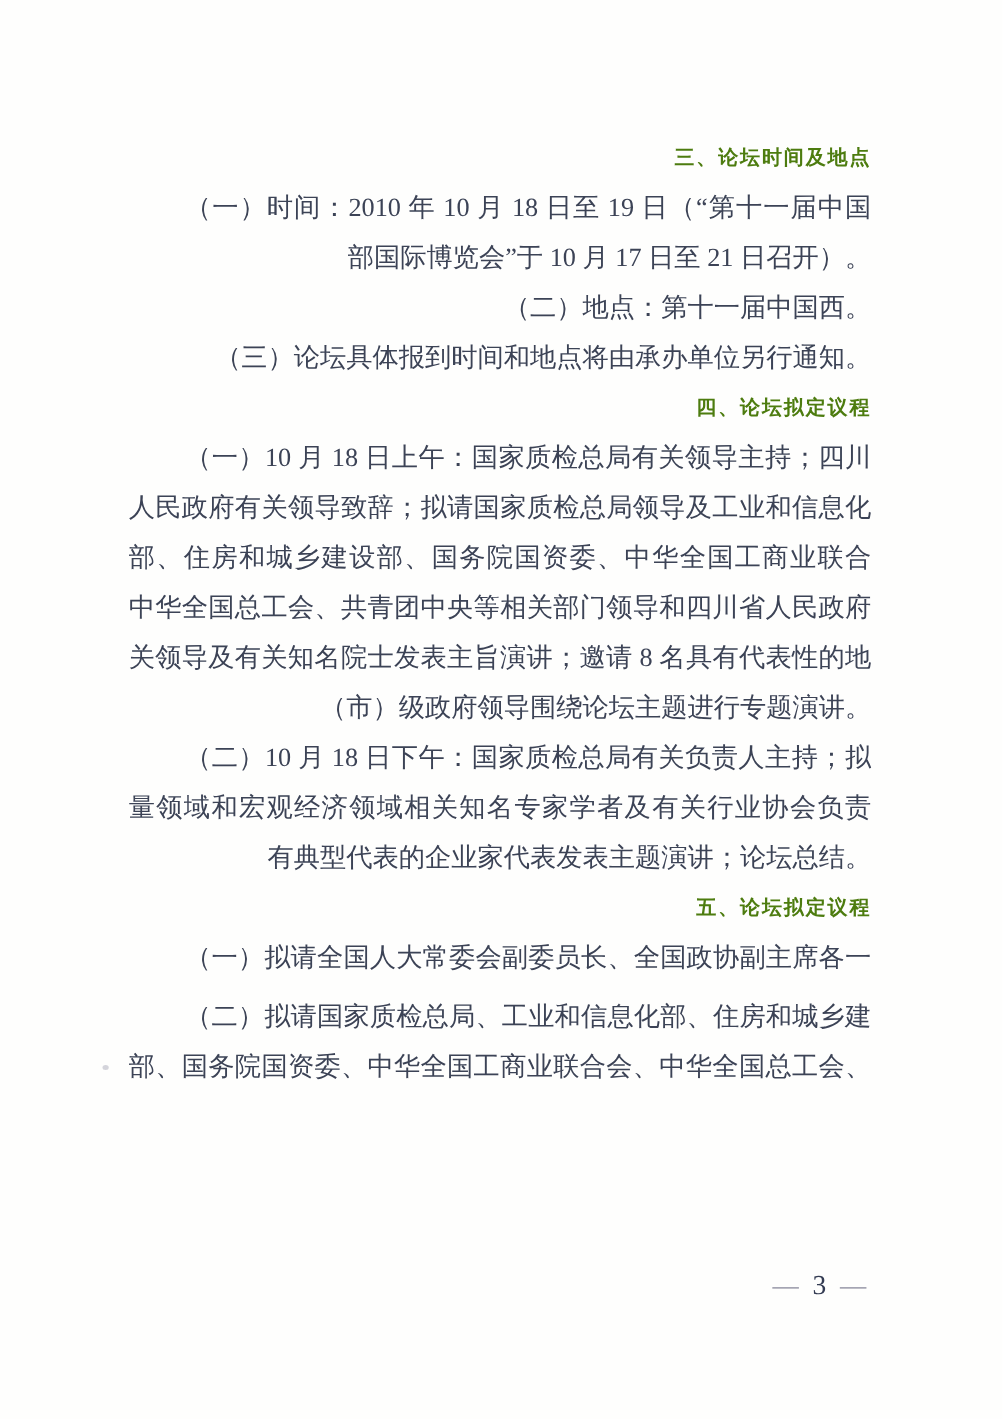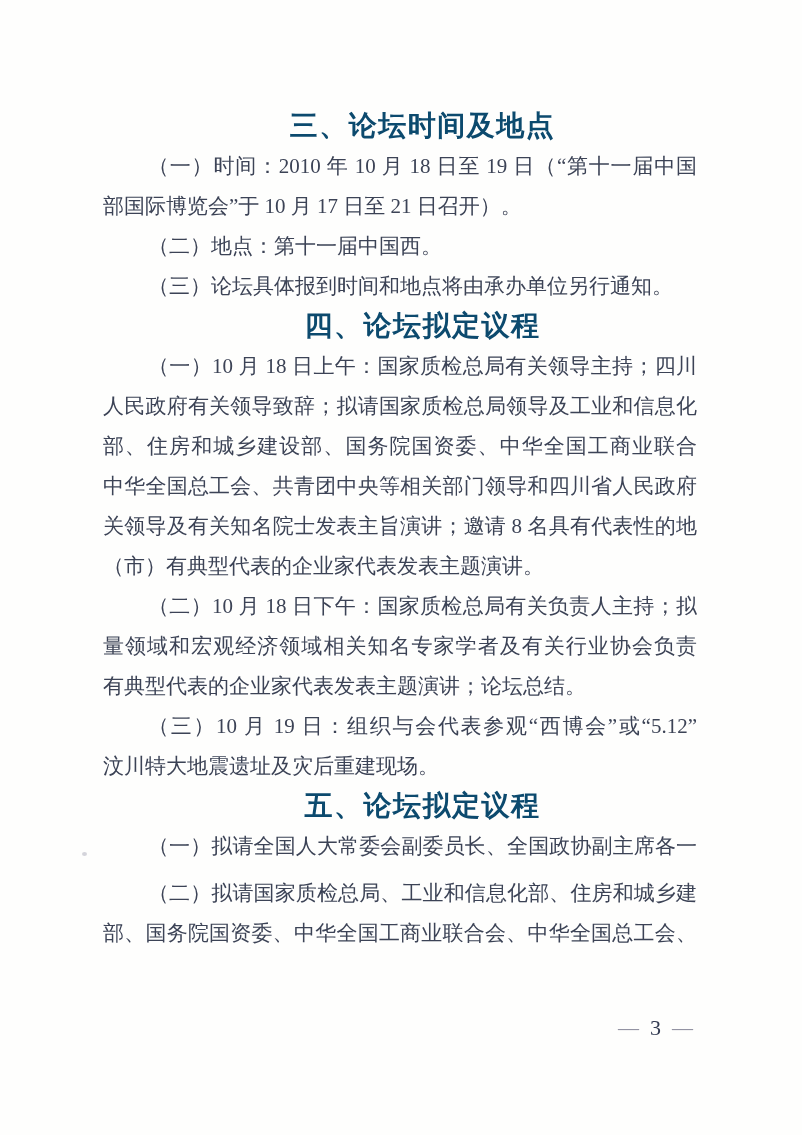--- a/index.html
+++ b/index.html
@@ -19,35 +19,35 @@
     top: 106px; left: 103px;
     width: 594px;
   }
   .block { margin: 0; }
   .block:last-child { margin-top: 7px; }
   .line {
     font-size: 21px;
     line-height: 40px;
     height: 40px;
     color: #3c4356;
-    text-align: left;
+    text-align: right;
     overflow: hidden;
   }
   .line.fill {
     text-align: justify;
     text-align-last: justify;
   }
   .line.indent { padding-left: 45px; }
   .line.heading {
     font-family: "DejaVu Sans", "Liberation Sans", sans-serif;
     font-weight: 700;
-    font-size: 28px;
+    font-size: 16px;
     letter-spacing: 1.5px;
-    color: #0c4a6e;
-    text-align: center;
+    color: #4d7c0f;
+    text-align: right;
   }
   .footer {
     position: absolute;
     top: 1013px; right: 109px;
     font-size: 21px;
     line-height: 30px;
     white-space: nowrap;
   }
   .footer .dash { color: #8d8d9e; }
   .footer .num {
@@ -84,30 +84,26 @@
       </div>
       <div class="block">
         <div class="line heading indent">四、论坛拟定议程</div>
       </div>
       <div class="block">
         <div class="line indent fill">（一）10 月 18 日上午：国家质检总局有关领导主持；四川省</div>
         <div class="line fill">人民政府有关领导致辞；拟请国家质检总局领导及工业和信息化</div>
         <div class="line fill">部、住房和城乡建设部、国务院国资委、中华全国工商业联合会、</div>
         <div class="line fill">中华全国总工会、共青团中央等相关部门领导和四川省人民政府相</div>
         <div class="line fill">关领导及有关知名院士发表主旨演讲；邀请 8 名具有代表性的地</div>
-        <div class="line">（市）有典型代表的企业家代表发表主题演讲。</div>
+        <div class="line">（市）级政府领导围绕论坛主题进行专题演讲。</div>
       </div>
       <div class="block">
         <div class="line indent fill">（二）10 月 18 日下午：国家质检总局有关负责人主持；拟请质</div>
         <div class="line fill">量领域和宏观经济领域相关知名专家学者及有关行业协会负责人、具</div>
         <div class="line">有典型代表的企业家代表发表主题演讲；论坛总结。</div>
-      </div>
-      <div class="block">
-        <div class="line indent fill">（三）10 月 19 日：组织与会代表参观“西博会”或“5.12”</div>
-        <div class="line">汶川特大地震遗址及灾后重建现场。</div>
       </div>
       <div class="block">
         <div class="line heading indent">五、论坛拟定议程</div>
       </div>
       <div class="block">
         <div class="line indent fill">（一）拟请全国人大常委会副委员长、全国政协副主席各一位</div>
       </div>
       <div class="block">
         <div class="line indent fill">（二）拟请国家质检总局、工业和信息化部、住房和城乡建设</div>
         <div class="line fill">部、国务院国资委、中华全国工商业联合会、中华全国总工会、共</div>

